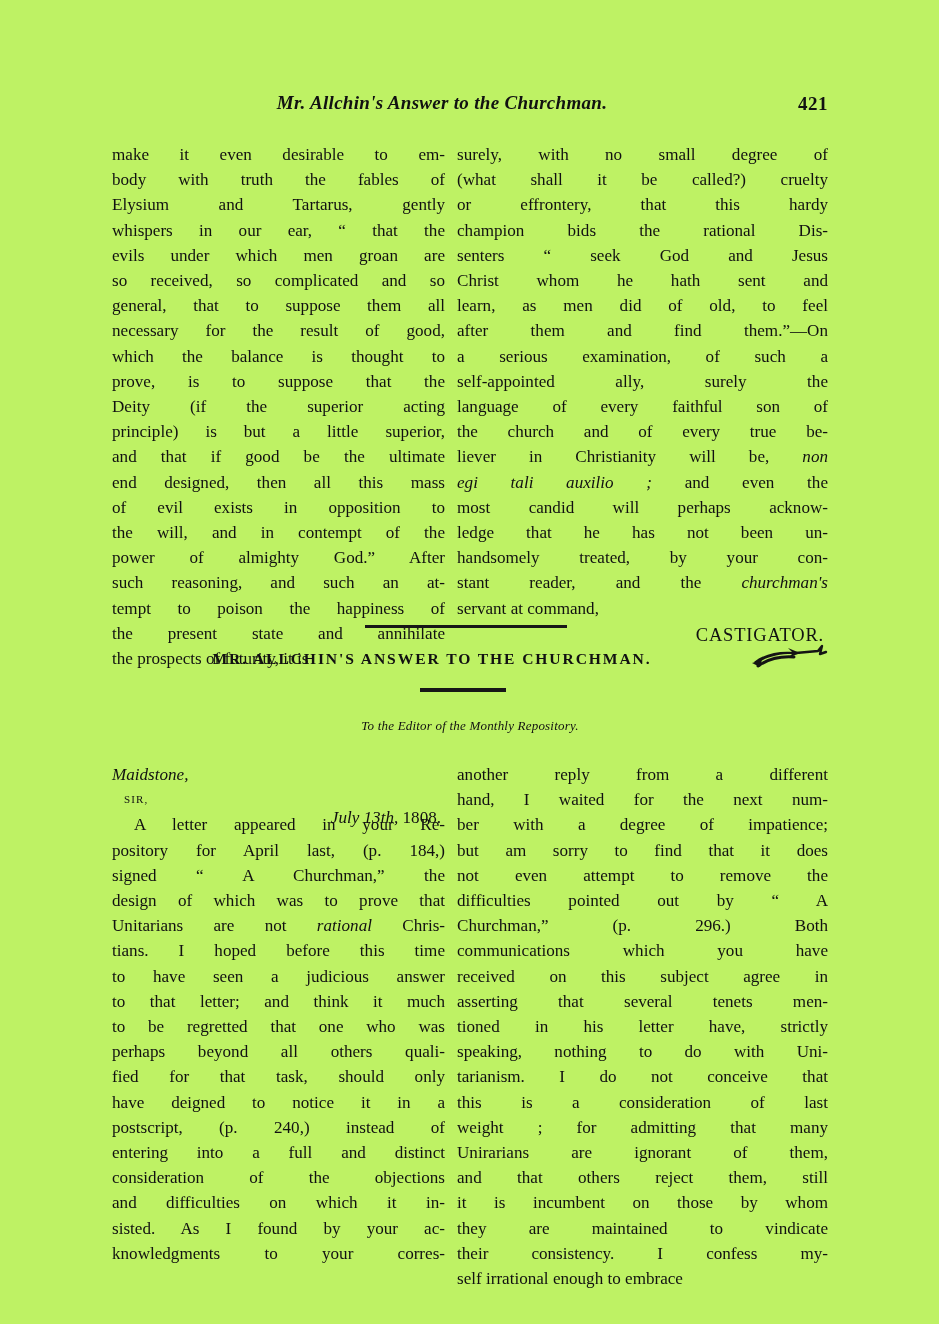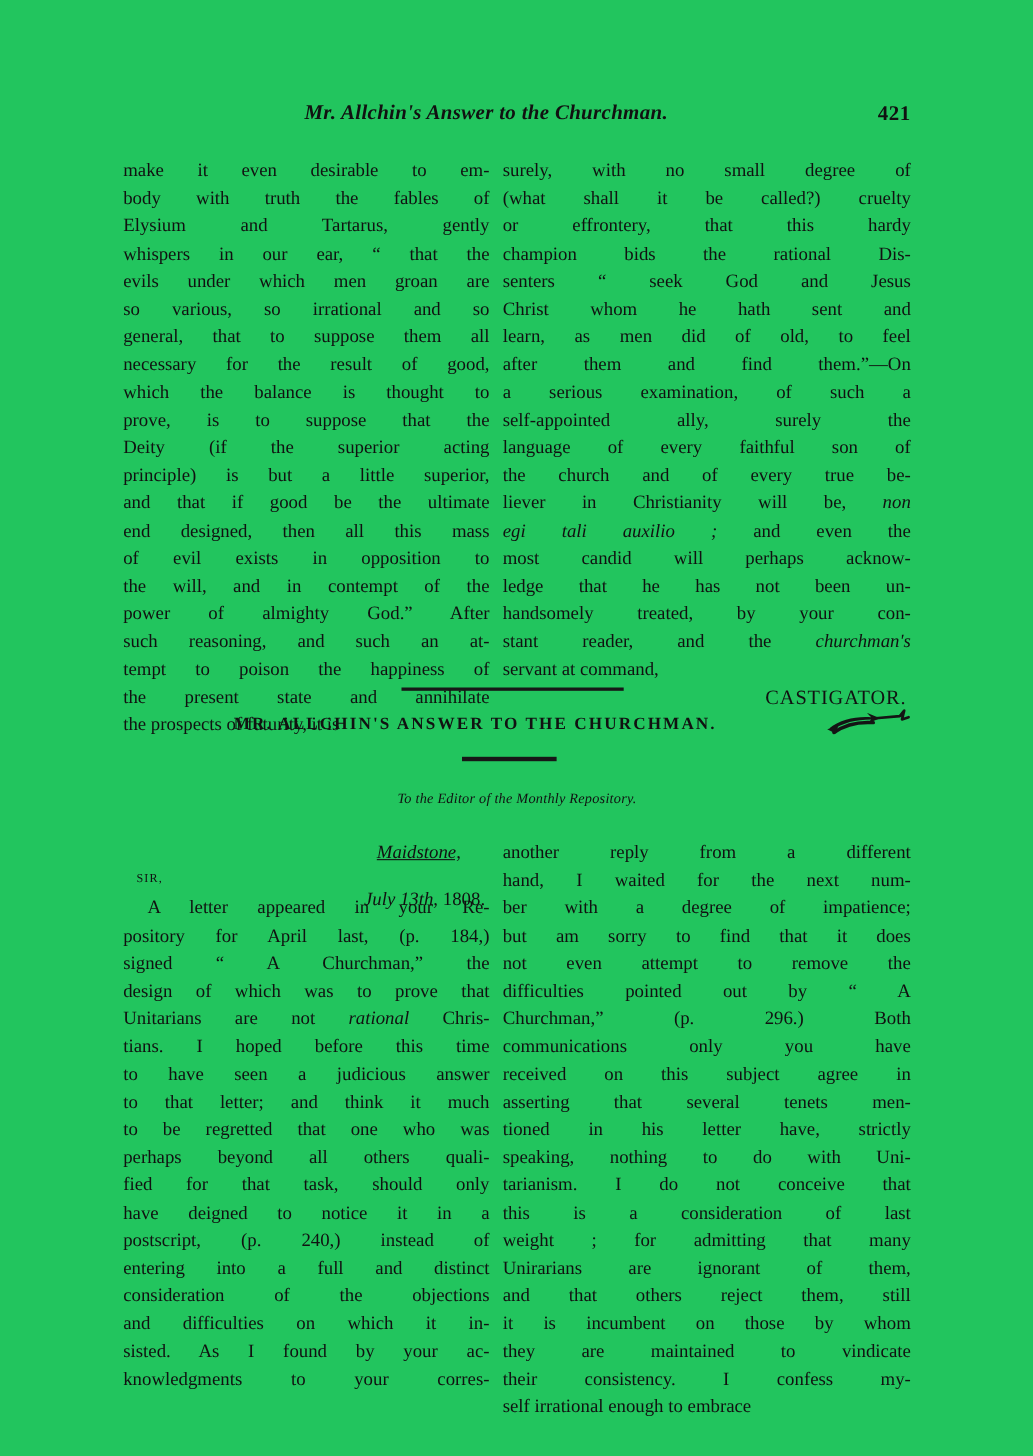--- a/index.html
+++ b/index.html
@@ -14,21 +14,21 @@
     font-family: "Liberation Serif", "DejaVu Serif", serif;
     color: #111111;
     overflow: hidden;
   }
 
   .page {
     position: absolute;
     left: 0; top: 0;
     width: 939px;
     height: 1324px;
-    background: #22c55e;
+    background: #bef264;
   }
 
   
   .running-head {
     position: absolute;
     left: 112px;
     top: 92px;
     width: 716px;
     height: 26px;
   }
@@ -134,25 +134,23 @@
     letter-spacing: 0.2px;
     white-space: nowrap;
   }
 
   
   #lower-left  { left: 112px; top: 762px; width: 333px; }
   #lower-right { left: 457px; top: 762px; width: 371px; }
 
   .place-line {
     display: block;
-    text-align: right;
     font-style: italic;
     padding-right: 26px;
     white-space: nowrap;
-    text-decoration: underline;
   }
   .date-line {
     display: block;
     position: relative;
     height: 25.2px;
     white-space: nowrap;
   }
   .date-line .salutation {
     position: absolute;
     left: 12px;
@@ -183,21 +181,21 @@
     <div class="running-head-folio">421</div>
   </div>
 
   <div class="col" id="upper-left">
     <p>
       <span class="ln j">make it even  desirable  to em-</span>
       <span class="ln j">body  with  truth  the  fables  of</span>
       <span class="ln j">Elysium  and  Tartarus,  gently</span>
       <span class="ln j">whispers  in  our  ear,  “ that the</span>
       <span class="ln j">evils under which men groan are</span>
-      <span class="ln j">so various, so irrational and so</span>
+      <span class="ln j">so received, so complicated and so</span>
       <span class="ln j">general,  that to suppose them all</span>
       <span class="ln j">necessary  for  the  result of good,</span>
       <span class="ln j">which  the  balance  is thought to</span>
       <span class="ln j">prove,   is  to  suppose  that  the</span>
       <span class="ln j">Deity  (if  the  superior  acting</span>
       <span class="ln j">principle) is but a little superior,</span>
       <span class="ln j">and that if  good  be the ultimate</span>
       <span class="ln j">end designed,  then  all  this mass</span>
       <span class="ln j">of  evil  exists  in  opposition  to</span>
       <span class="ln j">the will, and in contempt of the</span>
@@ -296,21 +294,21 @@
 
   <div class="col" id="lower-right">
     <p>
       <span class="ln j">another  reply from  a  different</span>
       <span class="ln j">hand, I waited for the next num-</span>
       <span class="ln j">ber with a  degree of impatience;</span>
       <span class="ln j">but am sorry to find  that it does</span>
       <span class="ln j">not  even  attempt  to  remove the</span>
       <span class="ln j">difficulties  pointed  out  by  “ A</span>
       <span class="ln j">Churchman,”   (p.  296.)   Both</span>
-      <span class="ln j">communications only  you have</span>
+      <span class="ln j">communications which  you have</span>
       <span class="ln j">received  on this subject agree in</span>
       <span class="ln j">asserting  that several tenets men-</span>
       <span class="ln j">tioned in his letter have,  strictly</span>
       <span class="ln j">speaking, nothing to do with Uni-</span>
       <span class="ln j">tarianism.  I do not conceive that</span>
       <span class="ln j">this  is  a consideration  of  last</span>
       <span class="ln j">weight ;  for admitting that many</span>
       <span class="ln j">Unirarians are ignorant of them,</span>
       <span class="ln j">and that others reject them,  still</span>
       <span class="ln j">it is incumbent on those by whom</span>

